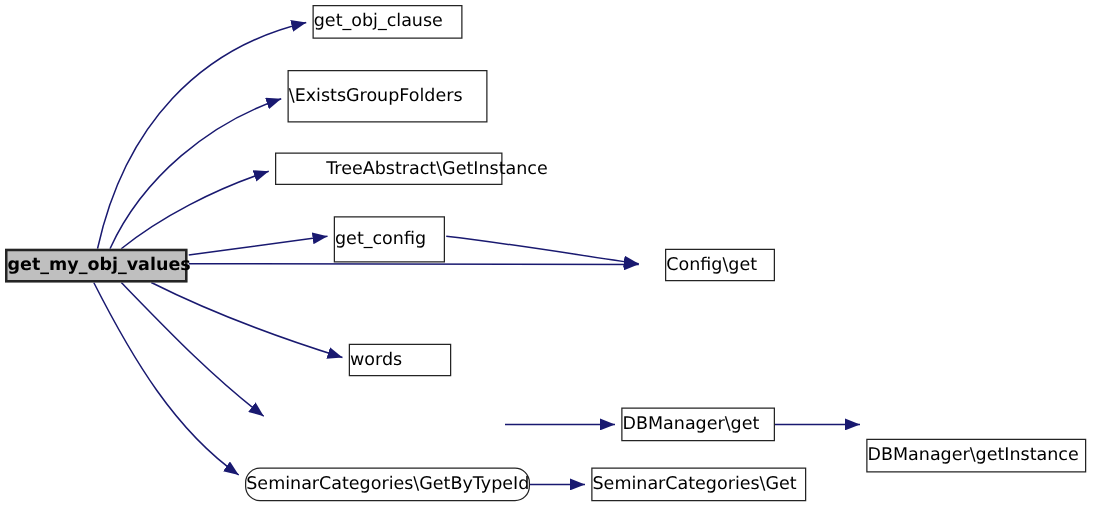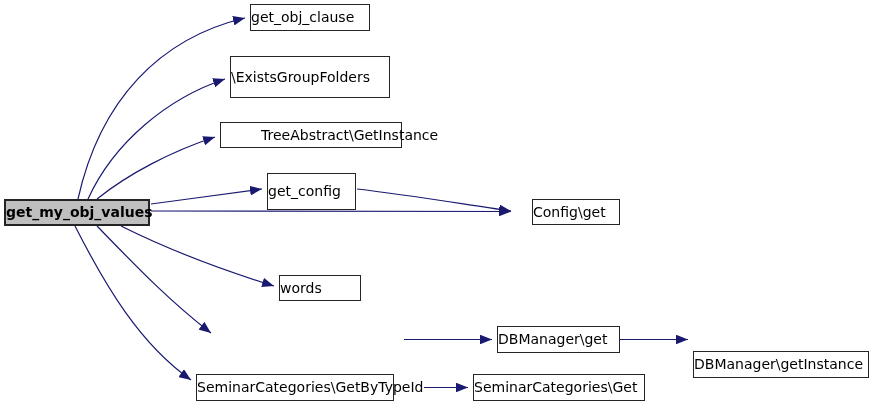--- a/index.html
+++ b/index.html
@@ -107,21 +107,21 @@
 
 
   <div class="node" style="left:497px; top:326px; width:123px; height:27px;">
     <span>DBManager\get</span>
   </div>
 
   <div class="node" style="left:693px; top:326px; width:176px; height:27px;margin-top:25px;">
     <span>DBManager\getInstance</span>
   </div>
 
-  <div class="node" style="left:196px; top:374px; width:198px; height:27px;">
+  <div class="node" style="left:196px; top:374px; width:228px; height:27px;border-radius:12px;">
     <span>SeminarCategories\GetByTypeId</span>
   </div>
 
   <div class="node" style="left:473px; top:374px; width:172px; height:27px;">
     <span>SeminarCategories\Get</span>
   </div>
 
 </div>
 
 </body></html>

